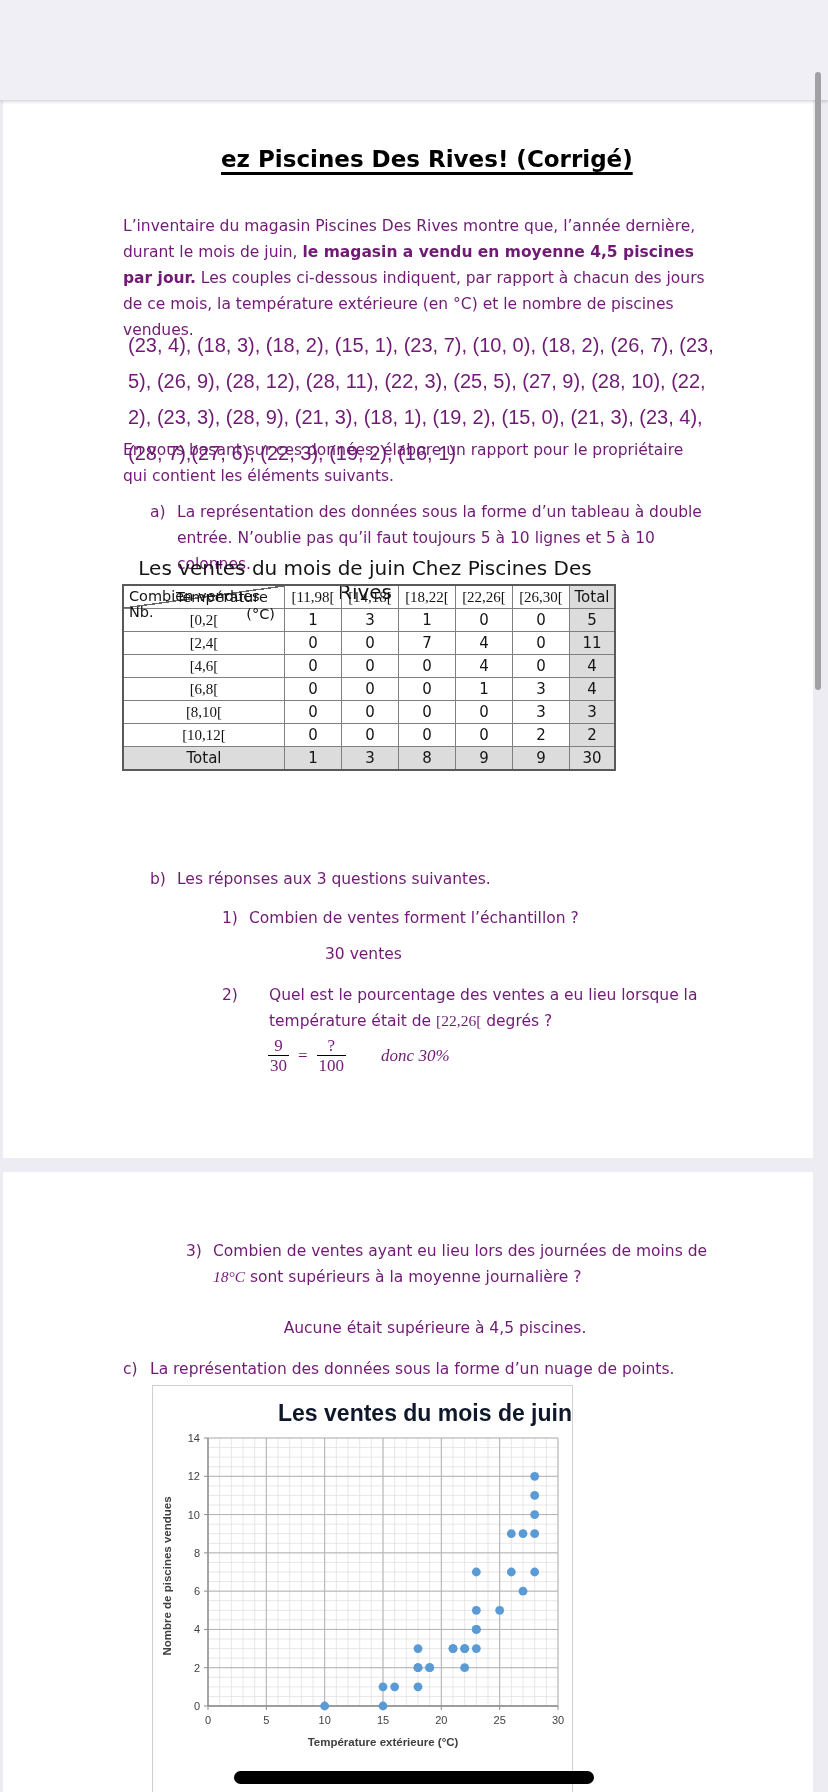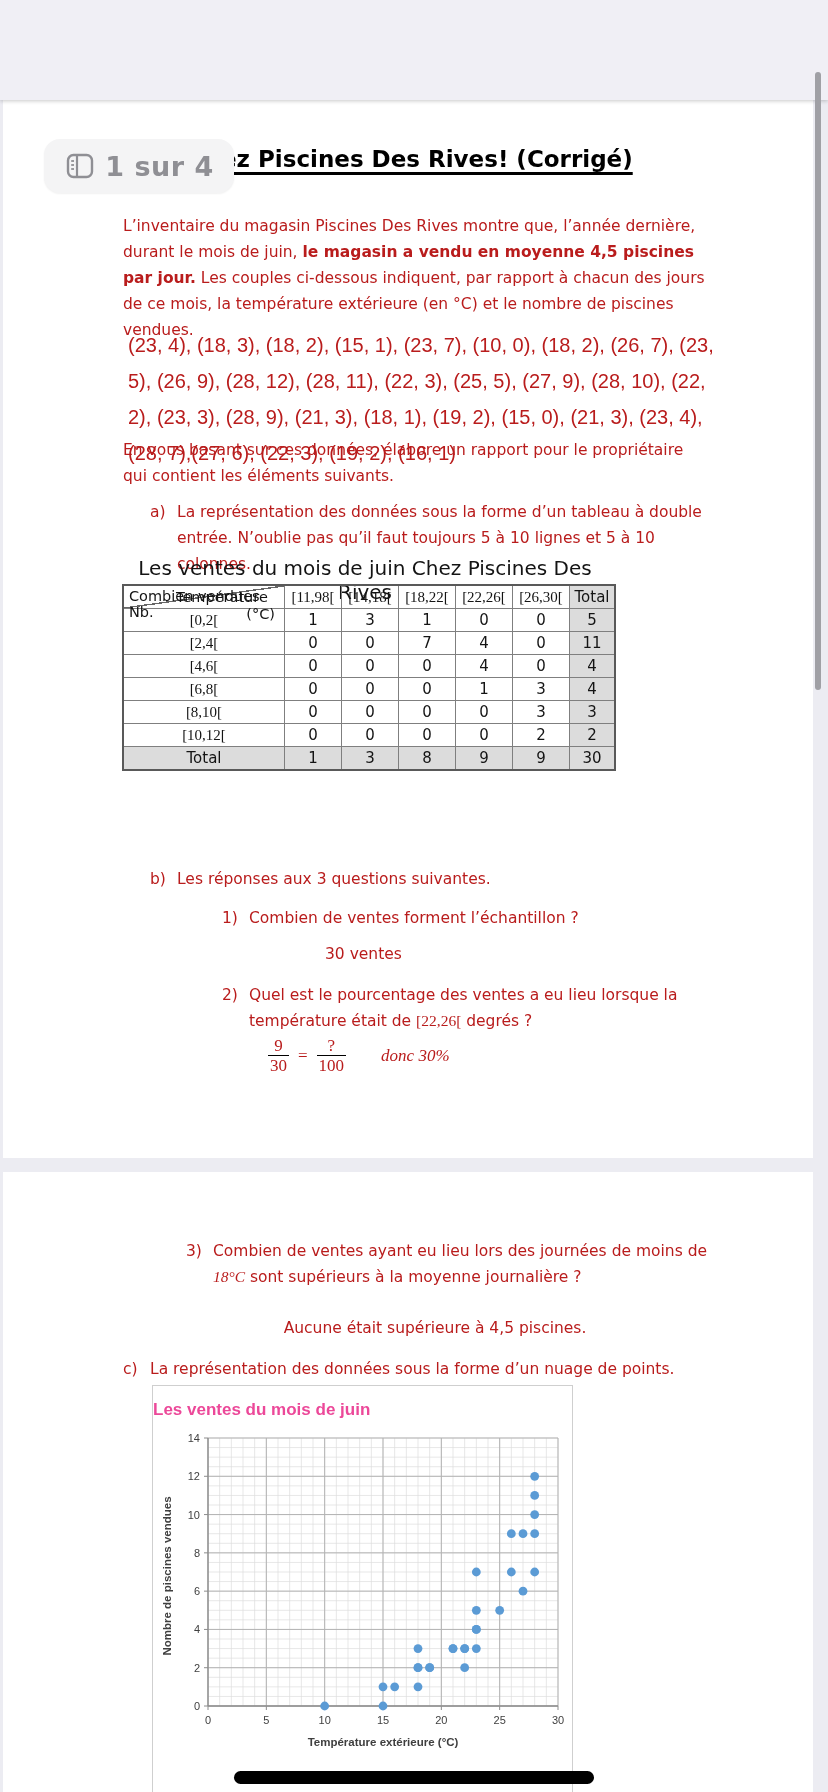--- a/index.html
+++ b/index.html
@@ -15,21 +15,21 @@
   
   .badge{position:absolute;left:44px;top:139px;width:190px;height:54px;background:#f4f4f5;
          border-radius:16px;display:flex;align-items:center;justify-content:center;gap:9px;
          box-shadow:0 1px 2px rgba(0,0,0,.06);z-index:6;}
   .badge-label{font-size:27px;font-weight:bold;color:#8f8f94;letter-spacing:.5px;}
 
   .doc-title{position:absolute;left:221px;top:146px;font-size:23px;font-weight:bold;z-index:5;
              text-decoration:underline;text-decoration-thickness:2.5px;text-underline-offset:5px;
              white-space:nowrap;color:#000;}
 
-  .block{position:absolute;font-size:15.5px;line-height:26px;color:#b91c1c;}
+  .block{position:absolute;font-size:15.5px;line-height:26px;color:#701a75;}
   .flex{display:flex;}
   .marker{flex:none;width:27px;}
   b{font-weight:bold;}
   .sans{font-family:"Liberation Sans",sans-serif;}
   .serif{font-family:"Liberation Serif",serif;}
 
   
   .tbl-title{position:absolute;left:122px;top:556px;width:486px;text-align:center;font-size:20px;}
   table.sales{position:absolute;left:122px;top:584px;border-collapse:collapse;table-layout:fixed;
               border:2px solid #595959;}
@@ -52,52 +52,40 @@
   .frac{display:inline-flex;flex-direction:column;align-items:center;vertical-align:middle;
         font-family:"Liberation Serif",serif;font-size:17px;line-height:19px;}
   .fden{border-top:1.4px solid #000;padding:0 2px;}
   .mathrow{display:flex;align-items:center;gap:9px;font-family:"Liberation Serif",serif;font-size:17px;}
   .donc{font-style:italic;margin-left:26px;}
   .math-temp{font-family:"Liberation Serif",serif;font-style:italic;}
 
   
   .chart-frame{position:absolute;left:152px;top:1385px;width:421px;height:440px;background:#fff;
                border:1px solid #cfcfcf;box-sizing:border-box;}
-  .chart-title{position:absolute;left:0;top:14px;width:100%;text-align:left;font-size:17px;
-               font-weight:bold;color:#ec4899;font-family:"Liberation Sans",sans-serif;}
+  .chart-title{position:absolute;left:0;top:14px;width:100%;text-align:right;font-size:23px;
+               font-weight:bold;color:#0f172a;font-family:"Liberation Sans",sans-serif;}
   .chart-frame svg{position:absolute;left:0;top:45px;}
   svg text{font-family:"Liberation Sans",sans-serif;}
 
   .scroll-thumb{position:absolute;right:7px;top:72px;width:6px;height:618px;border-radius:3px;
                 background:#a0a0a5;z-index:7;}
   .home-indicator{position:absolute;left:234px;top:1771px;width:360px;height:13px;border-radius:7px;
                   background:#000;z-index:8;}
 </style>
 </head>
 <body>
 
 <div class="screen">
   <div class="status-band"></div>
   <div class="page page1"></div>
   <div class="page page2"></div>
 
   <div class="content">
 
-    <div class="badge">
-      <span style="display:flex">
-        <svg width="32" height="32" viewBox="0 0 32 32">
-          <rect x="4" y="5" width="24" height="22" rx="5.5" fill="none" stroke="#8f8f94" stroke-width="2.4"></rect>
-          <line x1="13" y1="5.5" x2="13" y2="26.5" stroke="#8f8f94" stroke-width="2.2"></line>
-          <line x1="7.2" y1="11" x2="10" y2="11" stroke="#8f8f94" stroke-width="1.8"></line>
-          <line x1="7.2" y1="15" x2="10" y2="15" stroke="#8f8f94" stroke-width="1.8"></line>
-          <line x1="7.2" y1="19" x2="10" y2="19" stroke="#8f8f94" stroke-width="1.8"></line>
-        </svg>
-      </span>
-      <span class="badge-label">1 sur 4</span>
-    </div>
 
     <div class="doc-title">ez Piscines Des Rives! (Corrigé)</div>
 
     <div class="block" style="left:123px;top:213px;width:585px;"><span>L’inventaire du magasin Piscines Des Rives montre que, l’année dernière, durant le mois de juin, </span><b>le magasin a vendu en moyenne 4,5 piscines par jour.</b><span> Les couples ci-dessous indiquent, par rapport à chacun des jours de ce mois, la température extérieure (en °C) et le nombre de piscines vendues.</span></div>
 
     <div class="block sans" style="left:128px;top:327px;width:598px;font-size:20px;line-height:36px;">(23, 4), (18, 3), (18, 2), (15, 1), (23, 7), (10, 0), (18, 2), (26, 7), (23, 5), (26, 9), (28, 12), (28, 11), (22, 3), (25, 5), (27, 9), (28, 10), (22, 2), (23, 3), (28, 9), (21, 3), (18, 1), (19, 2), (15, 0), (21, 3), (23, 4), (28, 7),(27, 6), (22, 3), (19, 2), (16, 1)</div>
 
     <div class="block" style="left:123px;top:437px;width:585px;">En vous basant sur ces données, élabore un rapport pour le propriétaire qui contient les éléments suivants.</div>
 
     <div class="block flex" style="left:150px;top:499px;width:562px;">
@@ -197,21 +185,21 @@
     </div>
 
     <div class="block flex" style="left:222px;top:905px;width:480px;">
       <span class="marker">1)</span>
       <div>Combien de ventes forment l’échantillon ?</div>
     </div>
     <div class="block" style="left:325px;top:941px;">30 ventes</div>
 
     <div class="block flex" style="left:222px;top:982px;width:480px;">
       <span class="marker">2)</span>
-      <div style="width:445px;"><span>Quel est le pourcentage des ventes a eu lieu lorsque la température était de </span><span class="serif">[22,26[</span><span> degrés ?</span></div>
+      <div style="width:445px;margin-left:20px;"><span>Quel est le pourcentage des ventes a eu lieu lorsque la température était de </span><span class="serif">[22,26[</span><span> degrés ?</span></div>
     </div>
     <div class="block mathrow" style="left:268px;top:1036px;">
       <span class="frac">
         <span class="fnum">9</span>
         <span class="fden">30</span>
       </span>
       <span>=</span>
       <span class="frac">
         <span class="fnum">?</span>
         <span class="fden">100</span>

